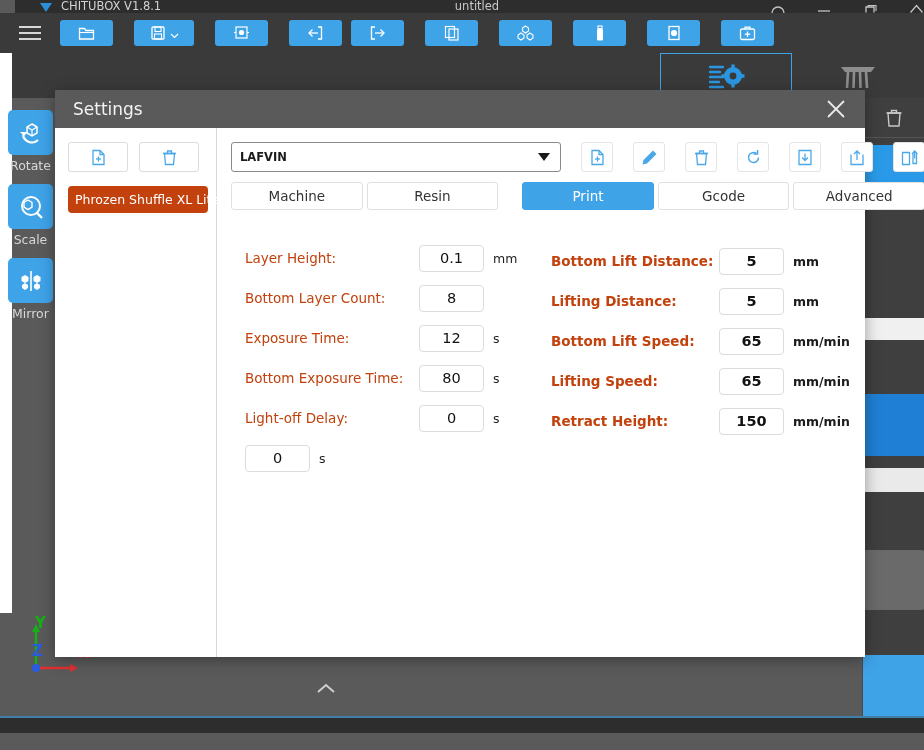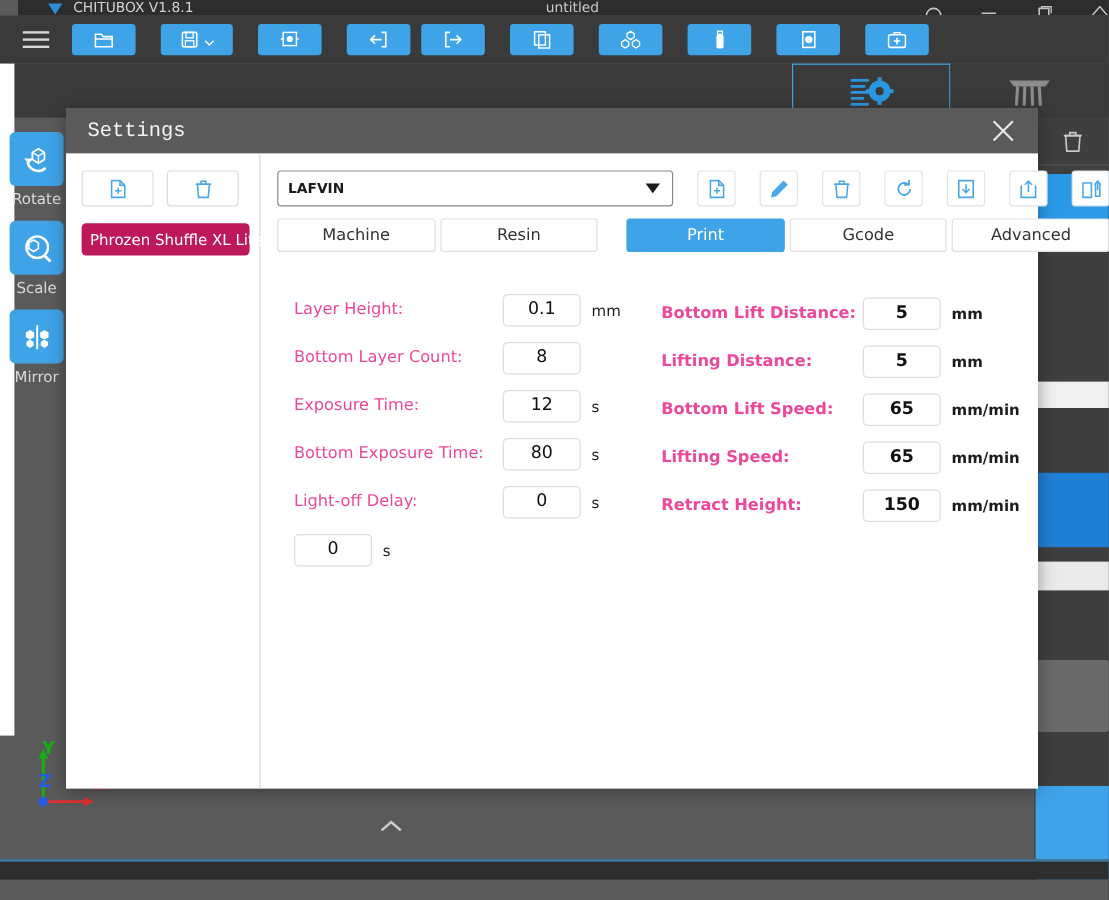--- a/index.html
+++ b/index.html
@@ -176,21 +176,21 @@
     width: 810px; height: 567px;
     background: #fff;
     box-shadow: 0 3px 14px rgba(0,0,0,.35);
   }
   .dlg-title {
     height: 38px; background: #5a5a5a;
     display: flex; align-items: center;
     padding: 0 14px 0 18px;
   }
   .dlg-title-text {
-    color: #f2f2f2; font-size: 17px; flex: 1; font-family: Liberation Mono, monospace;
+    color: #f2f2f2; font-size: 17px; flex: 1;
   }
   .dlg-close {
     width: 30px; height: 30px;
     display: flex; align-items: center; justify-content: center;
     color: #eaeaea;
   }
   .dlg-close svg { display: block; }
 
   .dlg-body { display: flex; height: 529px; background: #fff; }
 
@@ -201,21 +201,21 @@
   }
   .printer-actions { display: flex; gap: 11px; margin-bottom: 14px; }
   .pa-btn {
     width: 60px; height: 30px;
     border: 1px solid #dcdcdc; border-radius: 3px; background: #fff;
     display: flex; align-items: center; justify-content: center;
     color: #4aa8e8;
   }
   .pa-btn svg { display: block; }
   .printer-item {
-    background: #be185d; color: #fff;
+    background: #c2410c; color: #fff;
     font-size: 12.5px; border-radius: 4px;
     padding: 6px 7px; text-align: center;
     white-space: nowrap;
   }
 
   
   .profile { flex: 1; padding: 14px 16px 0 14px; }
   .profile-row { display: flex; align-items: center; gap: 20px; }
   .select {
     flex: 0 0 330px; height: 30px;
@@ -250,21 +250,21 @@
 
   .fields {
     display: flex; margin-top: 28px; padding-left: 14px;
   }
   .fcol { width: 306px; }
   .fcol.right { width: 340px; padding-top: 3px; font-weight: bold; }
   .frow {
     display: flex; align-items: center; height: 40px;
   }
   .flabel {
-    font-size: 13.5px; color: #ec4899;
+    font-size: 13.5px; color: #c2410c;
     flex: 1; white-space: nowrap;
   }
   .finput {
     width: 65px; height: 27px;
     border: 1px solid #dcdcdc; border-radius: 4px; background: #fff;
     display: flex; align-items: center; justify-content: center;
     font-size: 14.5px; color: #111;
   }
   .funit {
     width: 58px; font-size: 12.5px; color: #1c1c1c;

